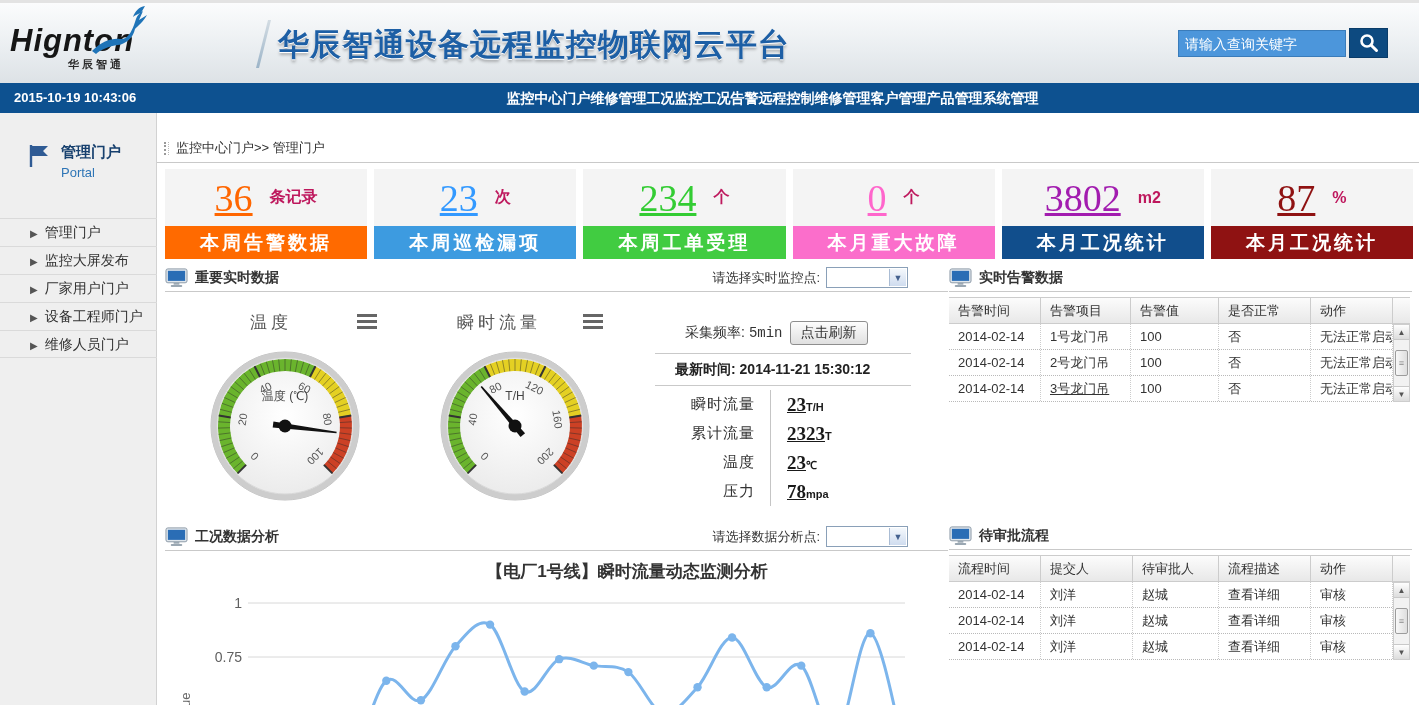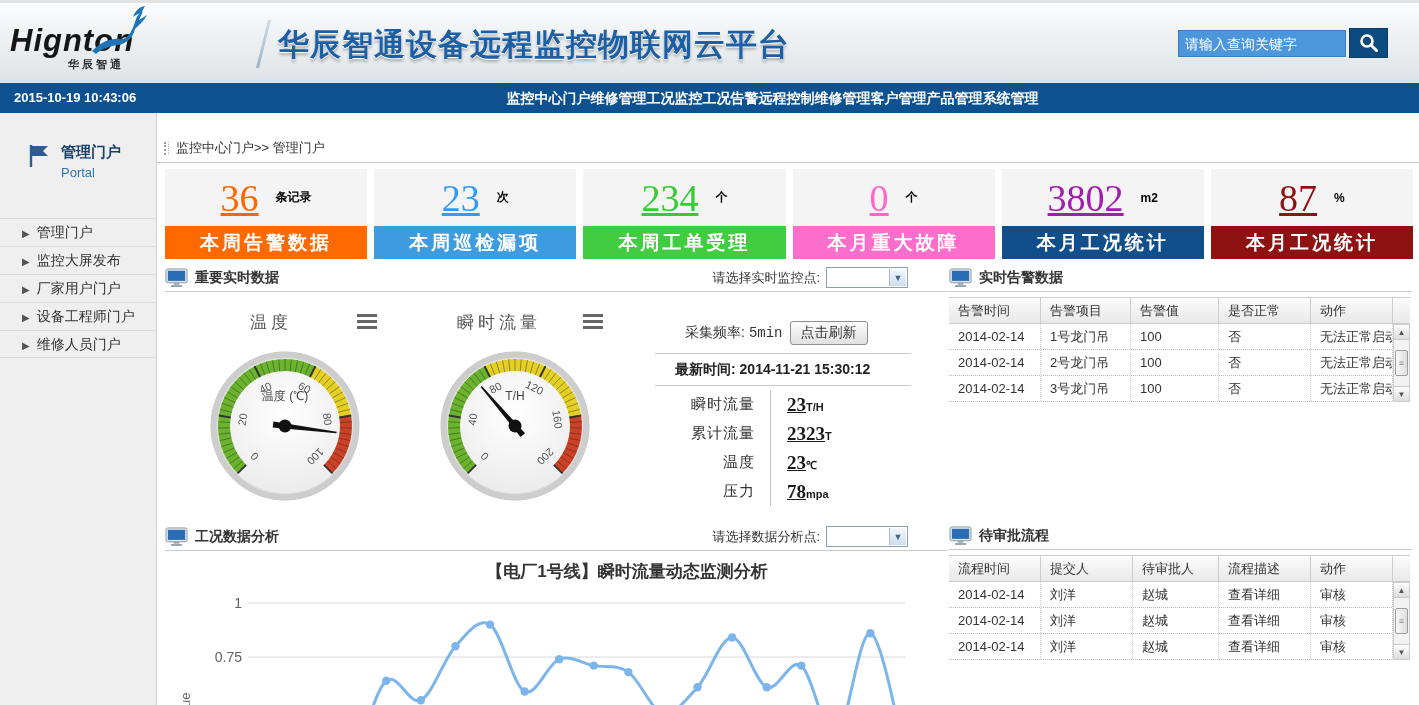--- a/index.html
+++ b/index.html
@@ -29,36 +29,36 @@
 .nav-items{position:absolute;left:185px;top:0;width:1175px;height:30px;display:flex;justify-content:center}
 .nav-item{color:#fff;font-size:14px;font-weight:bold;line-height:30px;cursor:pointer;white-space:nowrap}
 
 
 .sidebar{position:absolute;left:0;top:113px;width:157px;height:592px;background:#efefef;border-right:1px solid #d2d2d2}
 .portal{position:absolute;left:28px;top:31px;display:flex;gap:11px}
 .portal-title{font-size:15px;font-weight:bold;color:#17406e;line-height:1.1}
 .portal-sub{font-size:13px;color:#2e75b6;margin-top:4px}
 .side-menu{position:absolute;left:0;top:105px;width:157px}
 .side-item{height:28px;line-height:27px;border-top:1px solid #dadada;font-size:14px;color:#333;
-  padding-left:22px;cursor:pointer;white-space:nowrap}
+  padding-left:30px;cursor:pointer;white-space:nowrap}
 .side-item:last-child{border-bottom:1px solid #dadada}
 .side-arrow{color:#555;font-size:10px;margin-right:7px}
 
 
 .main{position:absolute;left:157px;top:125px;width:1262px;height:592px;background:#fff}
 .crumbs{position:absolute;left:7px;top:14px;font-size:13px;color:#333;display:flex;align-items:center;gap:7px}
 .crumb-icon{width:5px;height:13px;border-left:2px dotted #999;border-right:1px dotted #bbb}
 .main-rule{position:absolute;left:0;top:37px;width:1262px;border-bottom:1px solid #c9c9c9;box-shadow:0 1px 0 rgba(255,255,255,.9)}
 
 
 .stats{position:absolute;left:8px;top:44px;width:1248px;height:90px;display:flex;gap:7px}
 .stat-card{flex:1;display:flex;flex-direction:column}
 .stat-top{height:57px;background:#f4f4f4;display:flex;align-items:center;justify-content:center;gap:17px;cursor:pointer}
 .stat-num{font-family:"Liberation Serif",serif;font-size:38px;line-height:1;text-decoration:underline}
-.stat-unit{font-size:12px;color:#000000;font-weight:bold;margin-top:0}
+.stat-unit{font-size:16px;color:#be185d;font-weight:bold;margin-top:0}
 .stat-bar{height:33px;display:flex;align-items:center;justify-content:center;color:#fff;font-size:19px;
   font-weight:bold;letter-spacing:3px}
 
 
 .panel-hd{height:28px;display:flex;align-items:center;border-bottom:1px solid #c9c9c9;
   box-shadow:0 1px 0 rgba(255,255,255,.9);position:relative}
 .panel-hd .ttl{font-size:14px;font-weight:bold;color:#333;margin-left:7px}
 .hd-right{position:absolute;right:40px;top:3px;display:flex;align-items:center;gap:6px;font-size:13px;color:#333}
 .sel{width:82px;height:21px;background:#fff;border:1px solid #8aa0b8;position:relative;cursor:pointer}
 .sel-btn{position:absolute;right:1px;top:1px;bottom:1px;width:17px;background:linear-gradient(#f4f8fc,#cfdcef);
@@ -527,21 +527,21 @@
             </div>
             <div class="trow">
               <div class="tcell" style="width: 92px;">2014-02-14</div>
               <div class="tcell" style="width: 90px;">2号龙门吊</div>
               <div class="tcell" style="width: 88px;">100</div>
               <div class="tcell" style="width: 92px;">否</div>
               <div class="tcell" style="width: 82px;">无法正常启动</div>
             </div>
             <div class="trow">
               <div class="tcell" style="width: 92px;">2014-02-14</div>
-              <div class="tcell" style="width: 90px;">3号龙门吊</div>
+              <div class="tcell" style="width: 90px; text-decoration: underline;">3号龙门吊</div>
               <div class="tcell" style="width: 88px;">100</div>
               <div class="tcell" style="width: 92px;">否</div>
               <div class="tcell" style="width: 82px;">无法正常启动</div>
             </div>
           </div>
           <div class="sbar">
             <div class="sb-btn sb-up">▲</div>
             <div class="sb-thumb">≡</div>
             <div class="sb-btn sb-down">▼</div>
           </div>

